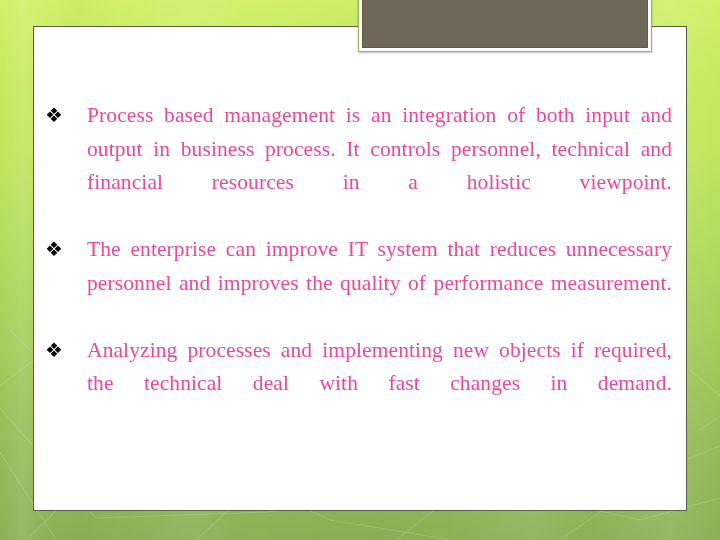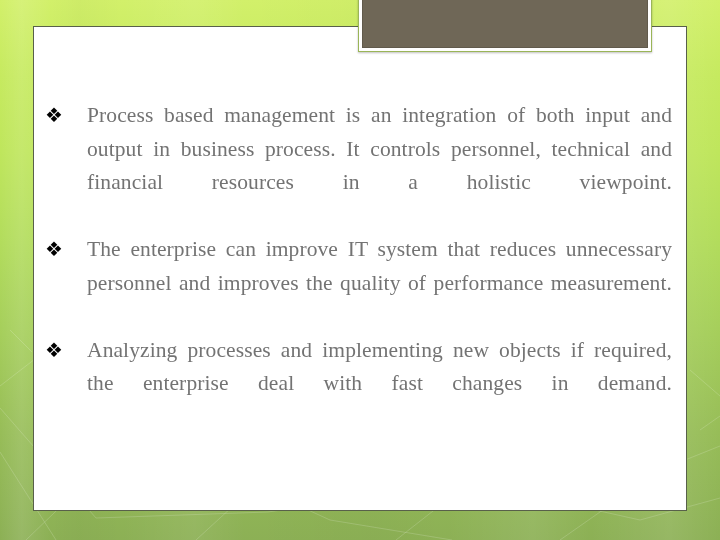--- a/index.html
+++ b/index.html
@@ -119,21 +119,21 @@
     color: #000000;
     font-family: "DejaVu Sans", sans-serif;
     user-select: none;
   }
 
   .bullet-text {
     flex: 1 1 auto;
     font-family: "Liberation Serif", serif;
     font-size: 21.5px;
     line-height: 33.5px;
-    color: #737373;
+    color: #ec4899;
     text-align: justify;
     text-justify: inter-word;
     letter-spacing: 0.1px;
     hyphens: none;
   }
   
   .bullet-text::after {
     content: "";
     display: inline-block;
     width: 100%;
@@ -177,21 +177,21 @@
         <span class="bullet-text">Process based management is an integration of both input and output in business process. It controls personnel, technical and financial resources in a holistic viewpoint.</span>
       </div>
 
       <div class="bullet-item">
         <span class="bullet-marker">❖</span>
         <span class="bullet-text">The enterprise can improve IT system that reduces unnecessary personnel and improves the quality of performance measurement.</span>
       </div>
 
       <div class="bullet-item">
         <span class="bullet-marker">❖</span>
-        <span class="bullet-text">Analyzing processes and implementing new objects if required, the enterprise deal with fast changes in demand.</span>
+        <span class="bullet-text">Analyzing processes and implementing new objects if required, the technical deal with fast changes in demand.</span>
       </div>
 
     </div>
   </div>
 
   <div class="picture-frame">
     <div class="picture-inner"></div>
   </div>
 
 </div>

